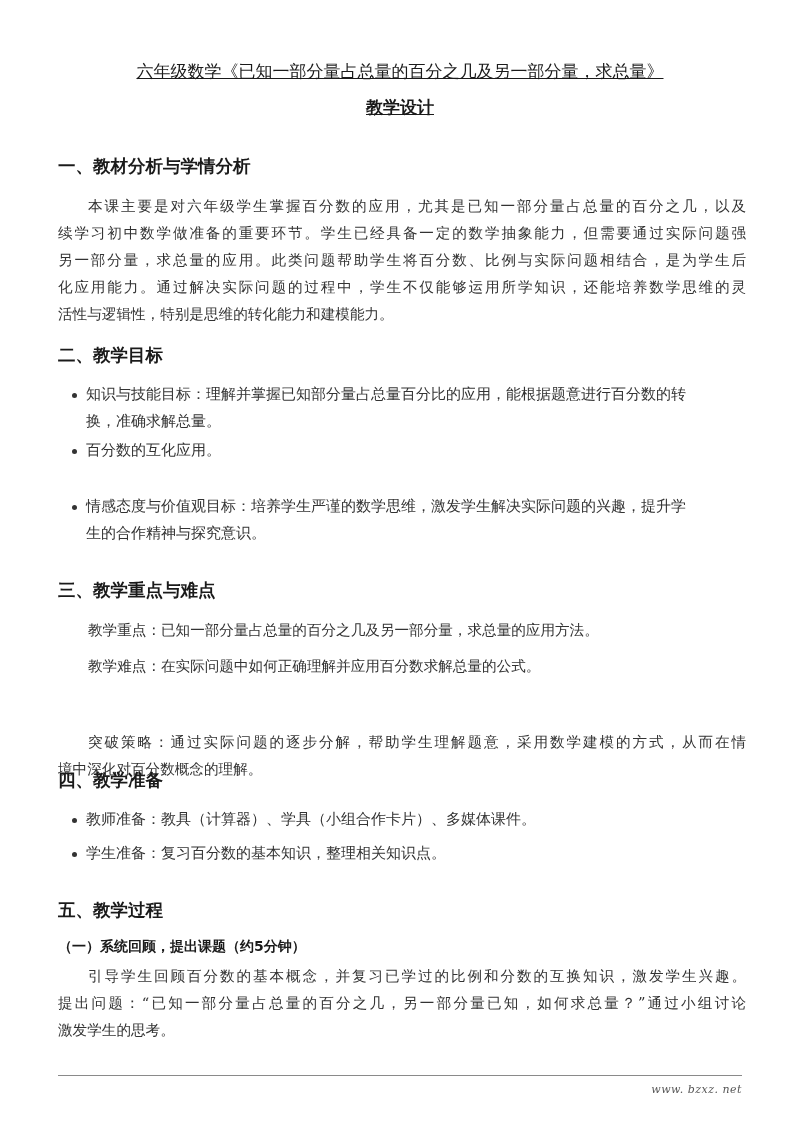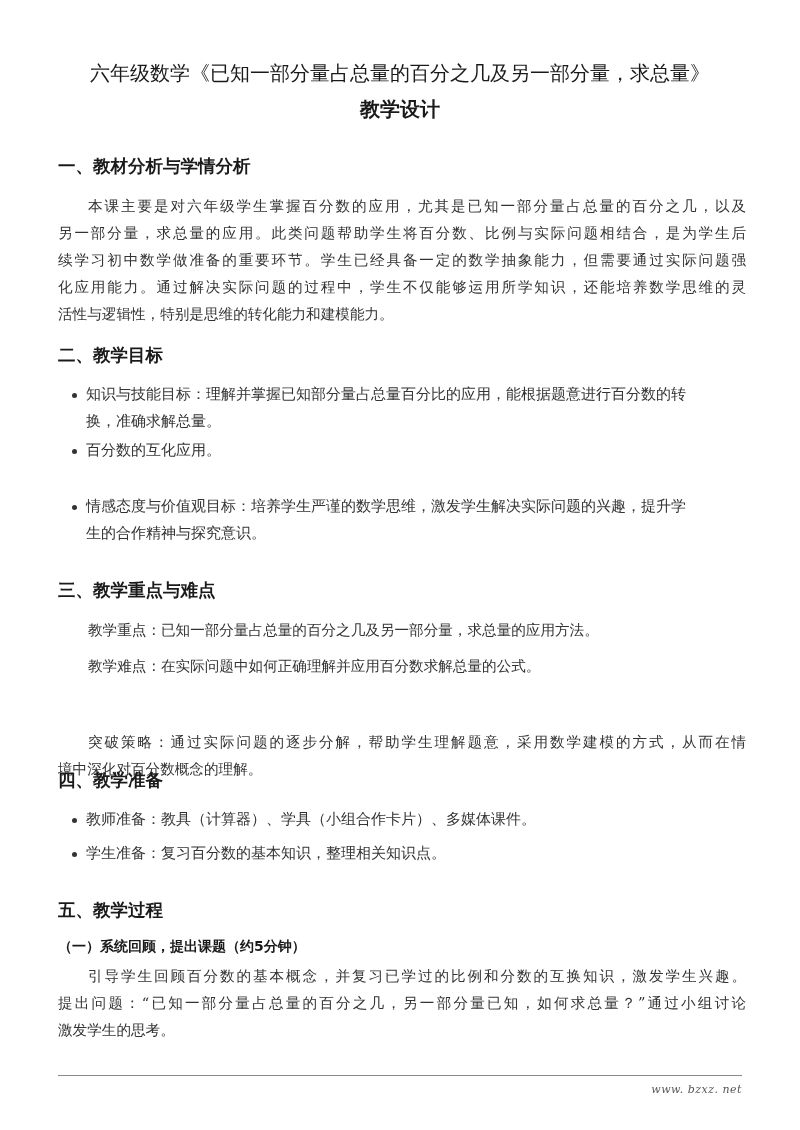--- a/index.html
+++ b/index.html
@@ -20,24 +20,25 @@
       left: 0; top: 0;
       width: 800px;
       height: 1130px;
     }
     .title {
       position: absolute;
       left: 0;
       width: 800px;
       text-align: center;
       font-family: "DejaVu Sans", "Liberation Sans", sans-serif;
-      font-size: 20px;
+      font-size: 17px;
       color: #1a1a1a;
       letter-spacing: 0px;
       white-space: nowrap;
+      text-decoration: underline;
     }
     .title.l1 { top: 60px; }
     .title.l2 { top: 96px; font-weight: bold; }
 
     .h2 {
       position: absolute;
       left: 58px;
       font-family: "DejaVu Sans", "Liberation Sans", sans-serif;
       font-weight: bold;
       font-size: 17.5px;
@@ -137,22 +138,22 @@
 
 
   <div class="content">
 
     <div class="title l1">六年级数学《已知一部分量占总量的百分之几及另一部分量，求总量》</div>
     <div class="title l2">教学设计</div>
 
     <div class="h2" style="top:154px;">一、教材分析与学情分析</div>
     <div class="para" style="top:192px;">
       <span class="ln indent">本课主要是对六年级学生掌握百分数的应用，尤其是已知一部分量占总量的百分之几，以及</span>
+      <span class="ln">续学习初中数学做准备的重要环节。学生已经具备一定的数学抽象能力，但需要通过实际问题强</span>
       <span class="ln">另一部分量，求总量的应用。此类问题帮助学生将百分数、比例与实际问题相结合，是为学生后</span>
-      <span class="ln">续学习初中数学做准备的重要环节。学生已经具备一定的数学抽象能力，但需要通过实际问题强</span>
       <span class="ln">化应用能力。通过解决实际问题的过程中，学生不仅能够运用所学知识，还能培养数学思维的灵</span>
       <span class="ln last">活性与逻辑性，特别是思维的转化能力和建模能力。</span>
     </div>
 
     <div class="h2" style="top:343px;">二、教学目标</div>
     <div class="bullet" style="top:381px;">
       <span class="dot"></span>
       <span class="txt">
         <span class="ln">知识与技能目标：理解并掌握已知部分量占总量百分比的应用，能根据题意进行百分数的转</span>
         <span class="ln">换，准确求解总量。</span>

